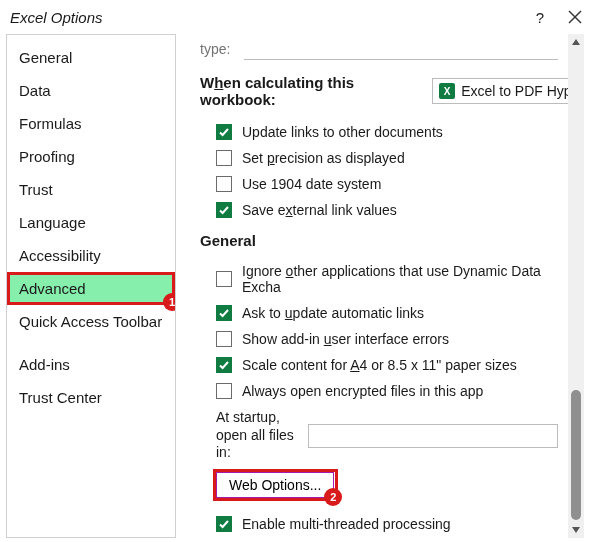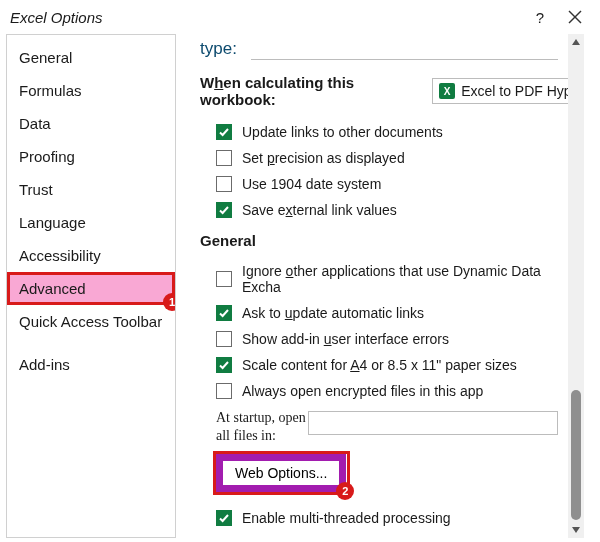--- a/index.html
+++ b/index.html
@@ -36,21 +36,21 @@
     padding: 6px 0;
     overflow: hidden;
   }
   .side-item {
     padding: 8px 12px;
     font-size: 15px;
     cursor: pointer;
     white-space: nowrap;
   }
   .side-item.selected {
-    background: #f9a8d4;
+    background: #86efac;
     position: relative;
   }
   .side-item.highlight-callout {
     outline: 3px solid #d81a1a;
     outline-offset: -3px;
   }
   .side-sep { height: 10px; }
   .callout-badge {
     position: absolute;
     width: 18px; height: 18px;
@@ -79,21 +79,21 @@
   .scroll-arrow { width:16px; height:16px; display:flex; align-items:center; justify-content:center; }
   .scroll-arrow svg { display:block; }
   .scroll-thumb {
     position:absolute;
     left:3px; width:10px;
     border-radius:5px;
     background:#8f8f8f;
   }
   .row { display:flex; align-items:center; margin-bottom:6px; }
   .type-row { margin-bottom:14px; }
-  .type-label { color:#0c4a6e; font-size:17px; margin-right:14px; }
+  .type-label { color:#737373; font-size:14px; margin-right:14px; }
   .type-box { border-bottom:1px solid #bcbcbc; flex:1; height:22px; margin-right:20px;}
   .section-heading { font-weight:600; margin: 0 0 14px 0; font-size:15px; }
   .calc-heading { display:flex; align-items:center; margin-bottom:16px; }
   .calc-label { font-weight:600; font-size:15px; }
   .calc-label u { text-decoration: underline; }
   .wb-selector {
     margin-left:12px;
     display:flex; align-items:center;
     border:1px solid #bcbcbc;
     padding:2px 6px;
@@ -107,26 +107,26 @@
   .cb {
     width:16px; height:16px;
     border:1px solid #6b6b6b;
     margin-right:10px;
     flex: 0 0 16px;
     display:flex; align-items:center; justify-content:center;
     background:#fff;
   }
   .cb.checked { background:#107c41; border-color:#107c41; }
   .cb.checked svg { display:block; }
-  .startup-row { display:flex; align-items:flex-start; margin: 8px 0 10px 16px; font-family: Liberation Serif, serif; }
+  .startup-row { display:flex; align-items:center; margin: 8px 0 10px 16px; }
   .startup-label { width:92px; line-height:1.25; }
   .startup-input { flex:1; border:1px solid #bcbcbc; height:24px; margin-right:20px; margin-top:2px; }
   .web-opts-wrap { margin: 0 0 10px 16px; position:relative; display:inline-block; }
   .web-opts-btn {
-    border:7px solid #a21caf;
+    border:1px solid #a21caf;
     padding:4px 12px;
     background:#fff;
     font-size:14px;
     cursor:pointer;
   }
   .web-opts-highlight {
     position:absolute;
     left:-3px; top:-3px;
     right:-4px; bottom:-3px;
     border:3px solid #d81a1a;
@@ -145,30 +145,31 @@
     <svg width="14" height="14" viewBox="0 0 14 14">
         <line x1="1" y1="1" x2="13" y2="13" stroke="#333" stroke-width="1.4"></line>
         <line x1="13" y1="1" x2="1" y2="13" stroke="#333" stroke-width="1.4"></line>
       </svg>
   </div>
 </div>
 
 <div class="body">
   <div class="sidebar" id="sidebar">
       <div class="side-item">General</div>
+      <div class="side-item">Data</div>
       <div class="side-item">Formulas</div>
-      <div class="side-item">Data</div>
       <div class="side-item">Proofing</div>
       <div class="side-item">Trust</div>
       <div class="side-item">Language</div>
       <div class="side-item">Accessibility</div>
       <div class="side-item selected highlight-callout">Advanced<div class="callout-badge" style="right: -6px; bottom: -6px;">1</div></div>
       <div class="side-item">Quick Access Toolbar</div>
       <div class="side-sep"></div>
       <div class="side-item">Add-ins</div>
+      <div class="side-item">Trust Center</div>
     </div>
 
   <div class="content">
 
     <div class="row type-row">
       <span class="type-label">type:</span>
       <div class="type-box"></div>
     </div>
 
     <div class="calc-heading">

